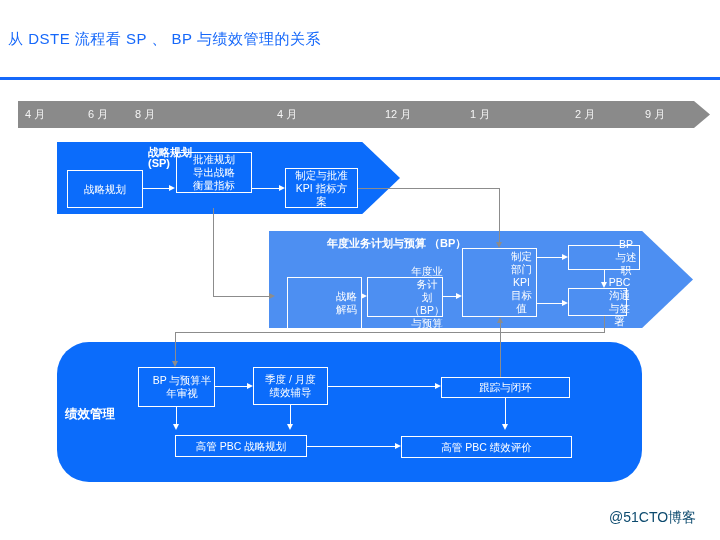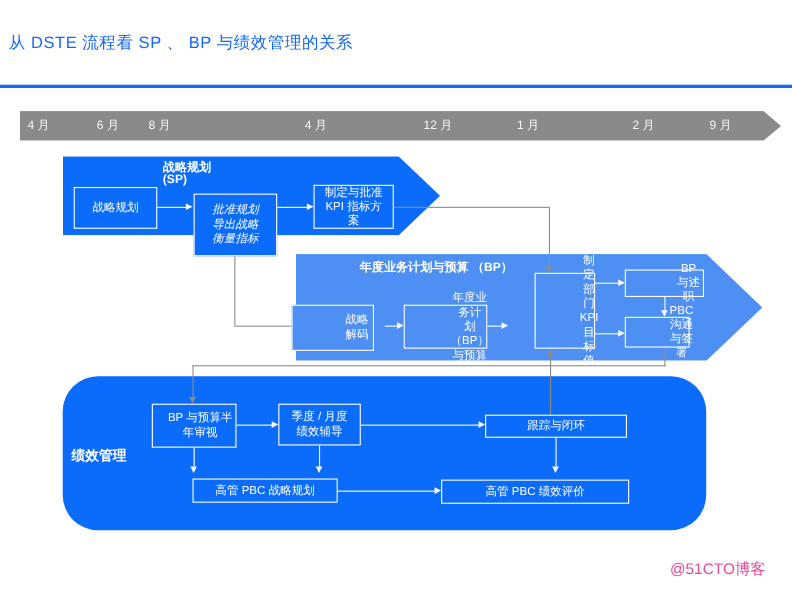--- a/index.html
+++ b/index.html
@@ -62,21 +62,21 @@
   .ah-down::after{
     content:"";position:absolute;bottom:-6px;left:-3px;
     border-top:6px solid #ffffff;border-left:3.5px solid transparent;border-right:3.5px solid transparent;
   }
   .ah-down.gray::after{border-top-color:#8c8c8c;}
   .ah-up::before{
     content:"";position:absolute;top:-6px;left:-3px;
     border-bottom:6px solid #8c8c8c;border-left:3.5px solid transparent;border-right:3.5px solid transparent;
   }
   
-  .watermark{left:609px;top:509px;font-size:14px;color:#ec4899;white-space:nowrap;}
+  .watermark{left:609px;top:509px;font-size:14px;color:#0c4a6e;white-space:nowrap;}
 </style>
 </head>
 <body>
 
 <div class="abs slide-title">从 DSTE 流程看 SP 、 BP 与绩效管理的关系</div>
 <div class="abs title-rule"></div>
 
 <div class="abs timeline">
   <span class="month" style="left:7px">4 月</span>
   <span class="month" style="left:70px">6 月</span>
@@ -109,32 +109,32 @@
 <div class="hline white ah-right" style="left:537px;top:303px;width:26px;"></div>
 <div class="vline white ah-down" style="left:604px;top:270px;height:12px;"></div>
 <div class="hline white ah-right" style="left:215px;top:386px;width:33px;"></div>
 <div class="hline white ah-right" style="left:328px;top:386px;width:108px;"></div>
 <div class="hline white ah-right" style="left:307px;top:446px;width:89px;"></div>
 <div class="vline white ah-down" style="left:176px;top:407px;height:17px;"></div>
 <div class="vline white ah-down" style="left:290px;top:405px;height:19px;"></div>
 <div class="vline white ah-down" style="left:505px;top:398px;height:26px;"></div>
 
 <div class="box fill-dark" style="left:67px;top:170px;width:76px;height:38px;">战略规划</div>
-<div class="box fill-dark" style="left:176px;top:176px;width:76px;height:57px;font-style:italic;">批准规划
+<div class="box fill-dark" style="left:176px;top:152px;width:76px;height:41px;">批准规划
 导出战略
 衡量指标</div>
 <div class="box fill-dark" style="left:285px;top:168px;width:73px;height:40px;">制定与批准
 KPI 指标方
 案</div>
 
-<div class="box fill-light" style="left:265px;top:277px;width:75px;height:42px;">战略解码</div>
+<div class="box fill-light" style="left:287px;top:277px;width:75px;height:52px;">战略解码</div>
 <div class="box fill-light" style="left:367px;top:277px;width:76px;height:40px;">年度业务计
 划（BP）
 与预算</div>
-<div class="box fill-light" style="left:486px;top:248px;width:55px;height:69px;">制定部门
+<div class="box fill-light" style="left:462px;top:248px;width:75px;height:69px;">制定部门
 KPI 目标值</div>
 <div class="box fill-light" style="left:568px;top:245px;width:72px;height:25px;">BP 与述职</div>
 <div class="box fill-light" style="left:568px;top:288px;width:59px;height:28px;">PBC 沟通
 与签署</div>
 
 <div class="box fill-dark" style="left:138px;top:367px;width:77px;height:40px;padding-left:11px;">BP 与预算半
 年审视</div>
 <div class="box fill-dark" style="left:253px;top:367px;width:75px;height:38px;">季度 / 月度
 绩效辅导</div>
 <div class="box fill-dark" style="left:441px;top:377px;width:129px;height:21px;">跟踪与闭环</div>

